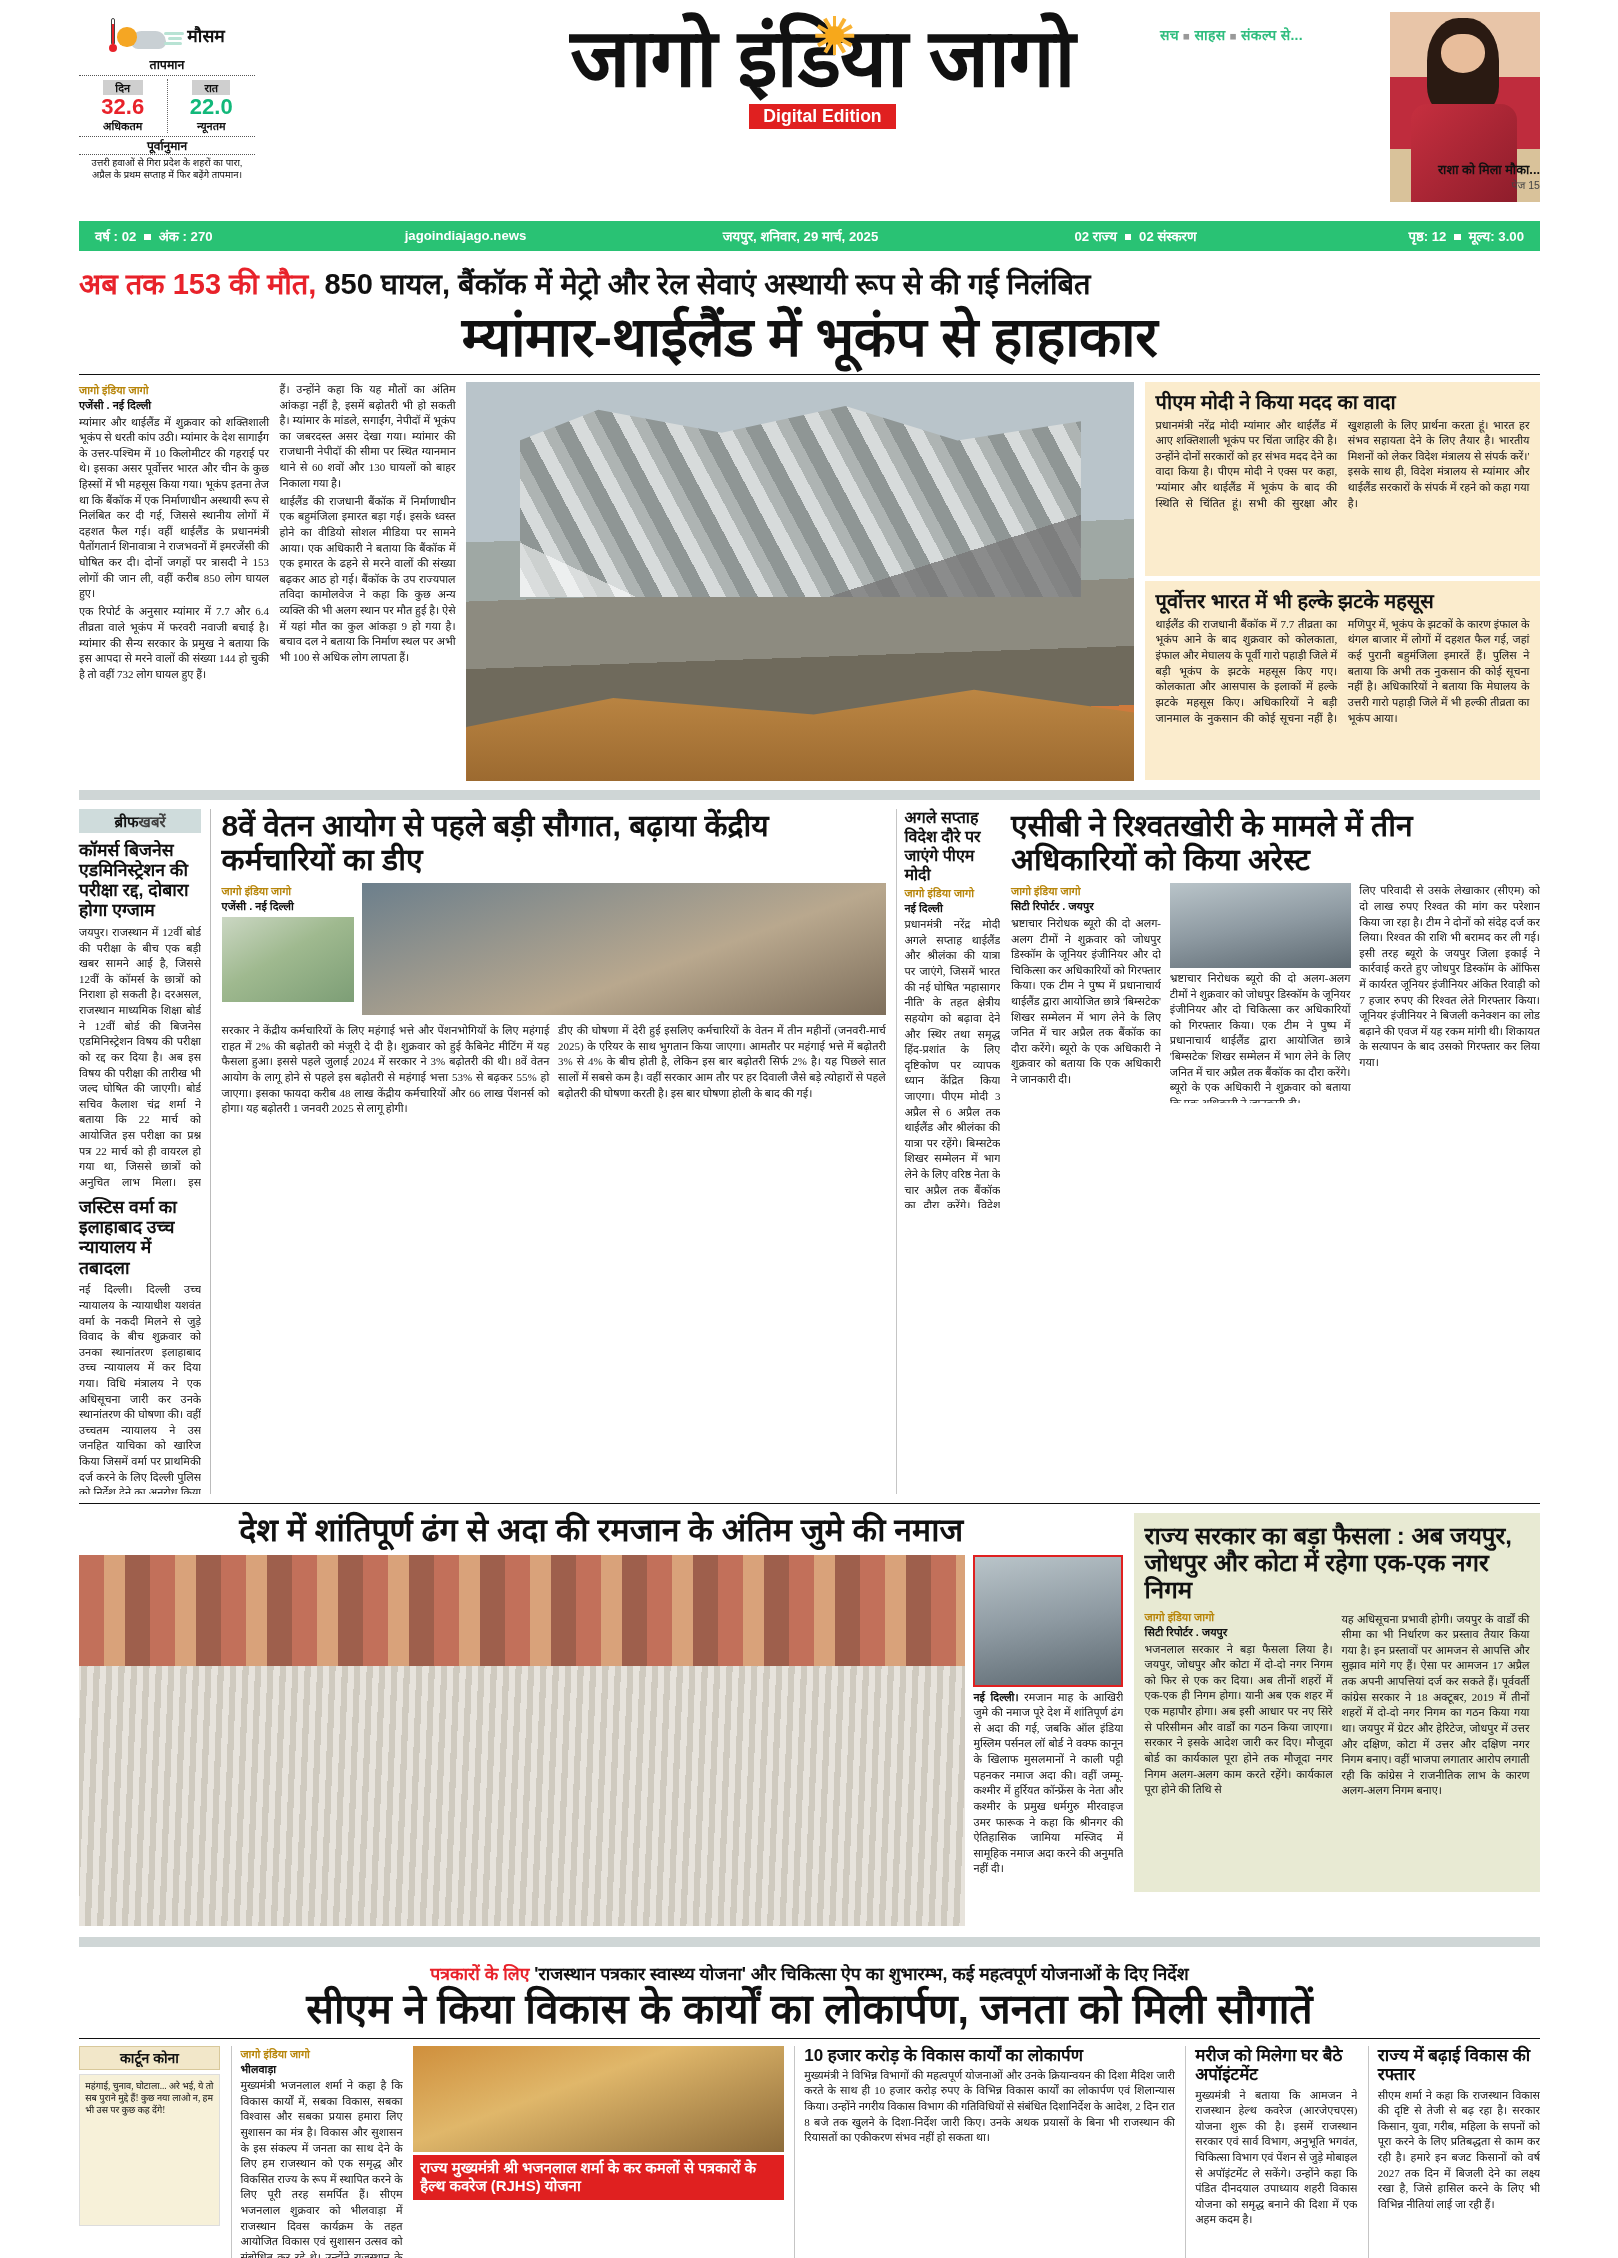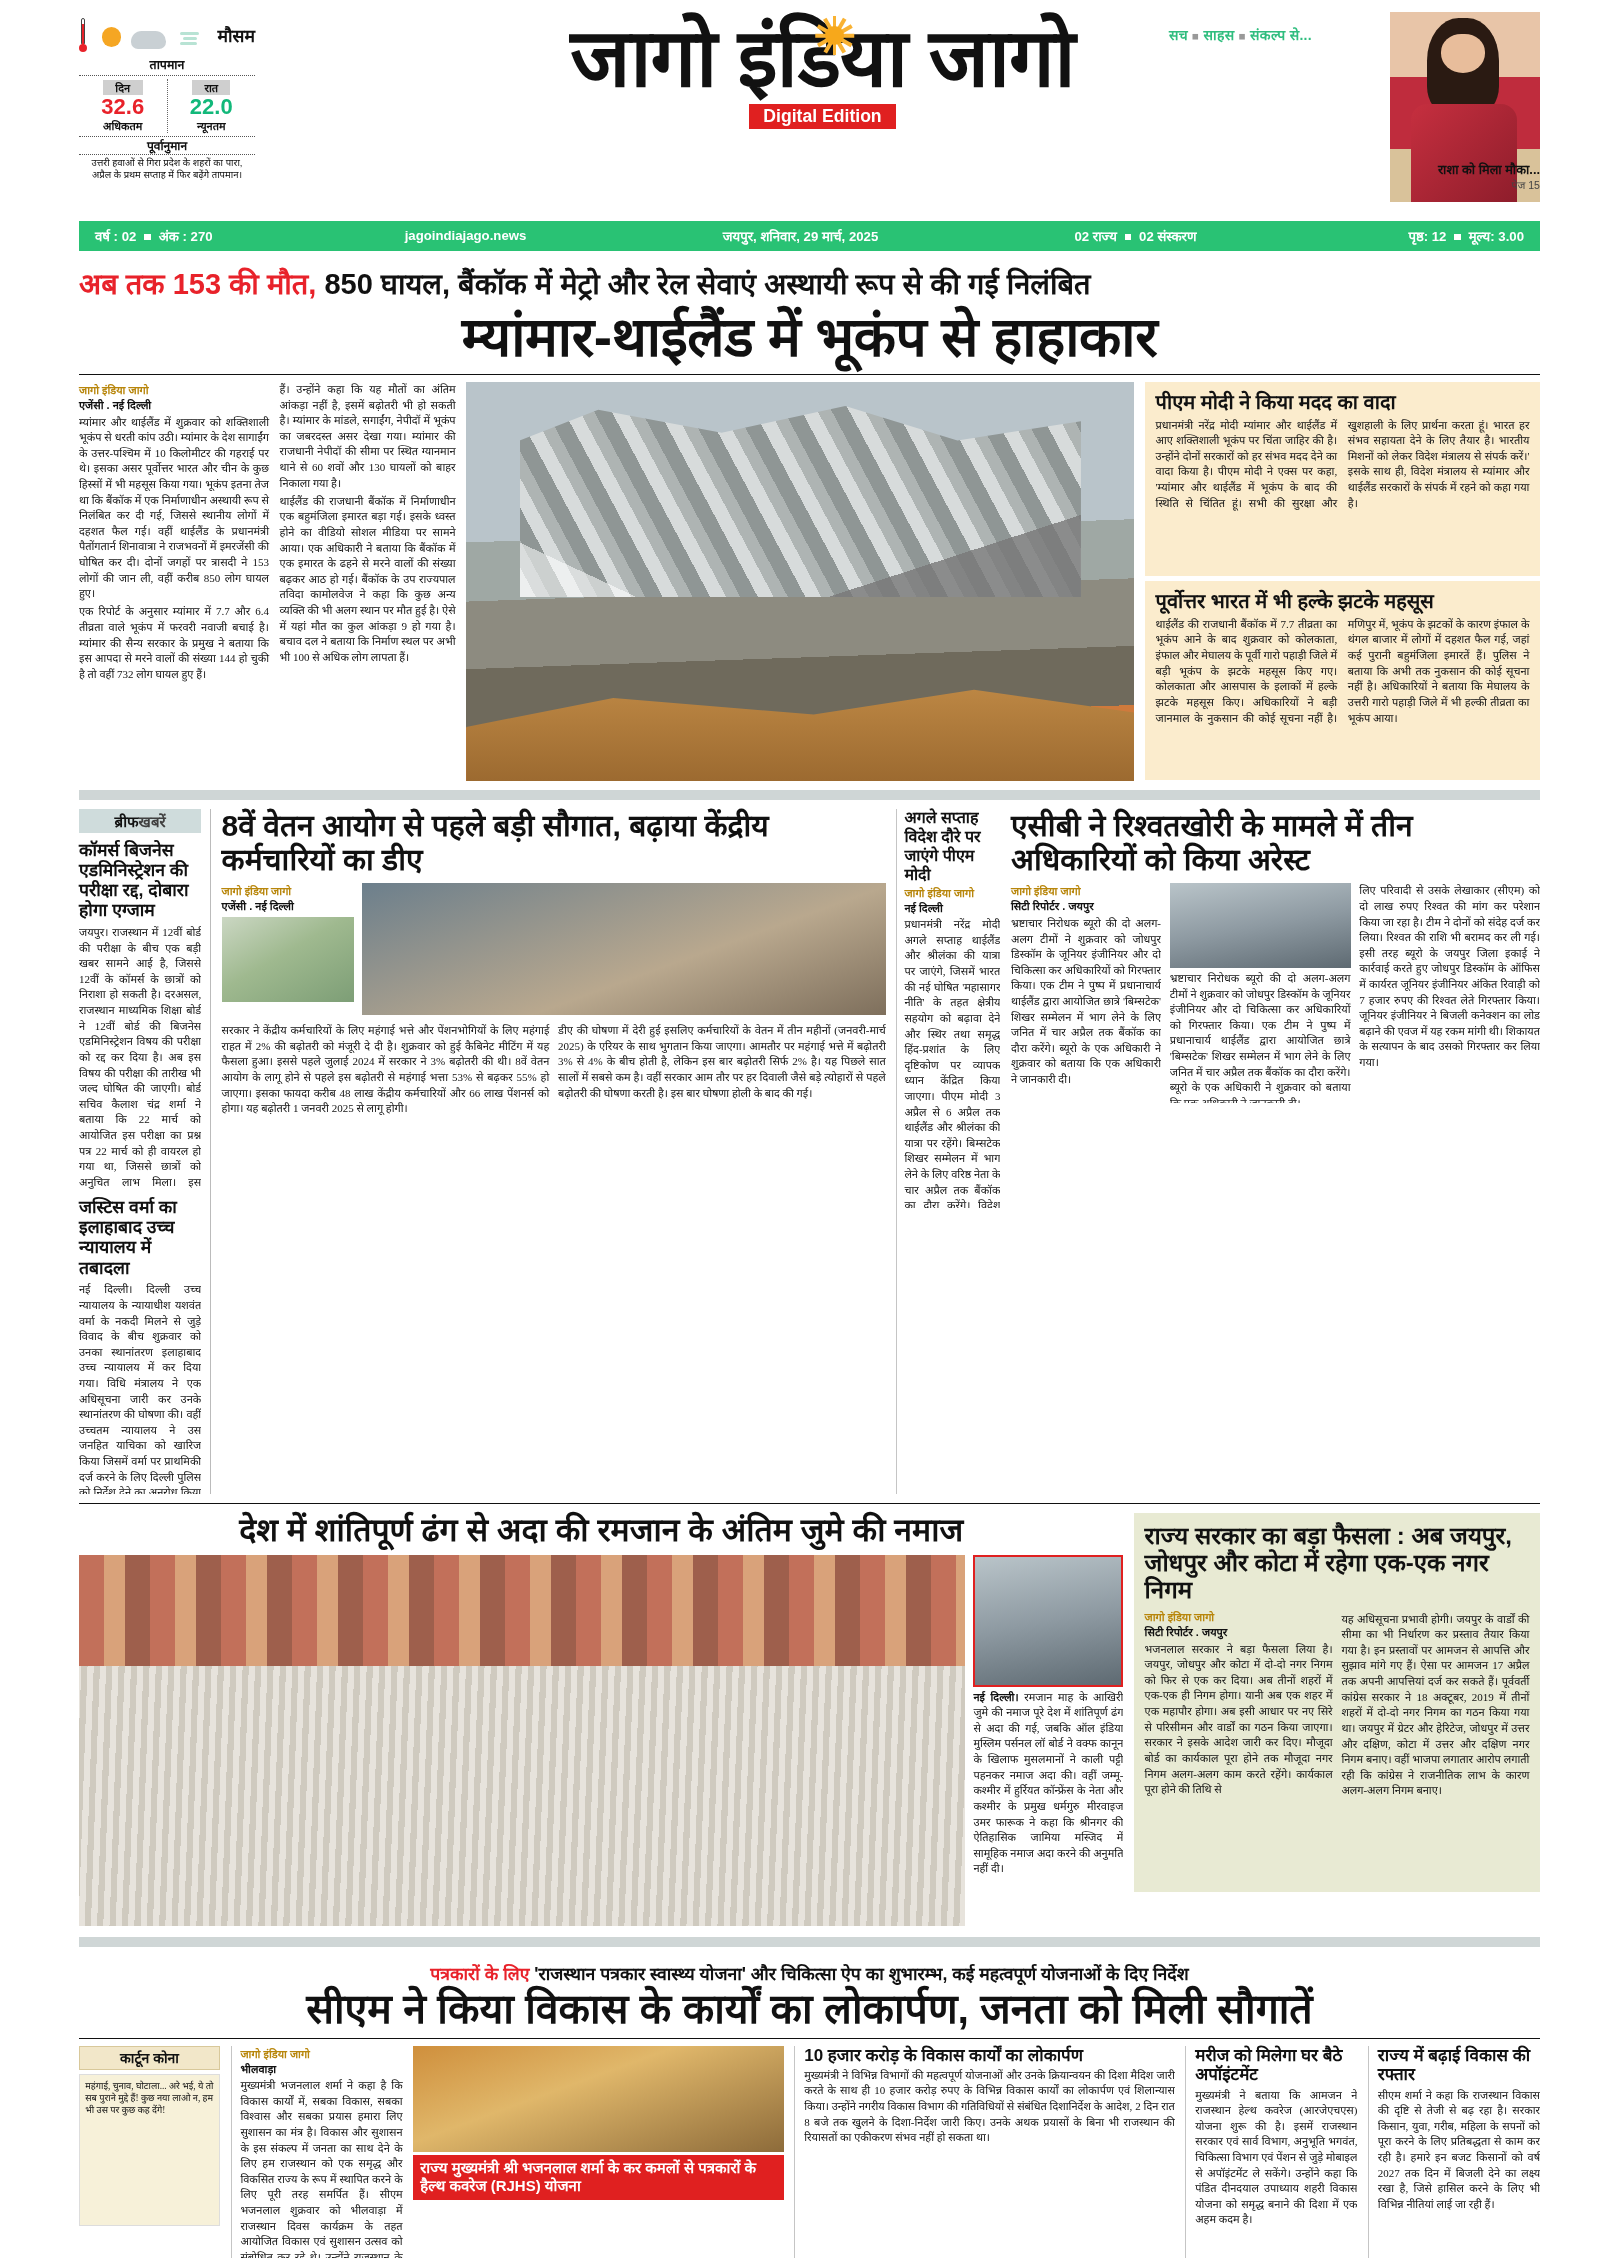--- a/index.html
+++ b/index.html
@@ -10,21 +10,21 @@
     color: #111;
   }
   .page { width: 1619px; height: 2258px; position: relative; padding: 12.4px 79px 0 79px; }
 
   
   .masthead { display: flex; align-items: flex-start; height: 205px; position: relative; }
   .weather {
     width: 176px; padding-top: 3.5px; flex: 0 0 176px;
     text-align: center; font-family: "Liberation Sans", sans-serif;
   }
-  .wx-top { display: flex; align-items: center; justify-content: space-between; gap: 3.5px; height: 39px;}
+  .wx-top { display: flex; align-items: center; justify-content: center; gap: 3.5px; height: 39px;}
   .thermo { width: 8px; height: 34px; position: relative; }
   .thermo .tube { position: absolute; left: 1.8px; top: 0; width: 4.4px; height: 26.5px; background: #fff; border: 1.3px solid #444; border-radius: 2.6px; }
   .thermo .merc { position: absolute; left: 3.1px; top: 5.3px; width: 1.8px; height: 21px; background: #e8222a; }
   .thermo .bulb { position: absolute; left: 0px; bottom: 0; width: 8px; height: 8px; border-radius: 50%; background: #e8222a; }
   .sunsm { width: 19.4px; height: 19.4px; background: #f5a623; border-radius: 50%; position: relative; margin-left: -3.5px; margin-top: 3.5px;}
   .cloudsm { width: 35px; height: 17.6px; background: #c9d0d4; border-radius: 10.6px 10.6px 7px 7px; margin-left: -8.8px; margin-top: 8.8px;}
   .wind { margin-left: -5.3px; margin-top: 8.8px; }
   .wind i { display: block; height: 2.6px; background: #b8e3d4; border-radius: 1.8px; margin-bottom: 2.6px; }
   .wind i:nth-child(1){ width: 19.4px;} .wind i:nth-child(2){ width: 14px; margin-left:3.5px;} .wind i:nth-child(3){ width: 17.6px;}
   .wx-title { font-size: 17.6px; font-weight: 700; }
@@ -33,21 +33,21 @@
   .wx-col { flex: 1; }
   .wx-col:first-child { border-right: 1.3px dotted #666; }
   .wx-lab { font-size: 11px; background: #cfcfcf; display: inline-block; padding: 0 12.4px; font-weight: 700;}
   .wx-val { font-size: 22px; font-weight: 700; line-height: 1.05; }
   .wx-val.day { color: #e8222a; } .wx-val.night { color: #12b87a; }
   .wx-cap { font-size: 11px; font-weight: 700; }
   .wx-fc-t { font-size: 12px; font-weight: 700; border-top: 1.3px dotted #555; border-bottom: 1.3px dotted #555; margin-top: 2.6px; }
   .wx-fc { font-size: 9.5px; line-height: 1.25; margin-top: 2.6px; padding: 0 1.8px; text-align: center; }
 
   .title-wrap { flex: 1; text-align: center; position: relative; padding-top: 7px;}
-  .tagline { position: absolute; right: 78px; top: 12.4px; color: #2fbd7e; font-size: 14px; font-weight: 700; font-family: "Liberation Sans", sans-serif; letter-spacing: 0.3px;}
+  .tagline { position: absolute; right: 87px; top: 12.4px; color: #2fbd7e; font-size: 14px; font-weight: 700; font-family: "Liberation Sans", sans-serif; letter-spacing: 0.3px;}
   .tagline b { color: #999; font-size: 11.5px; }
   .logo-row { position: relative; display: inline-block; }
   .bigsun { position: absolute; left: 245px; top: -3.5px; width: 39px; height: 39px; z-index: 3;}
   .bigsun .core { position: absolute; left: 9.7px; top: 9.7px; width: 19.4px; height: 19.4px; border-radius: 50%; background: #f7a81b; }
   .bigsun .ray { position: absolute; left: 17.6px; top: 0; width: 3.5px; height: 39px; background: #f9b233; transform-origin: 50% 50%; }
   .paper-name {
     font-family: "Liberation Sans", sans-serif;
     font-size: 81px; font-weight: 700; line-height: .98; letter-spacing: -0.9px;
     position: relative; z-index: 2;
   }

